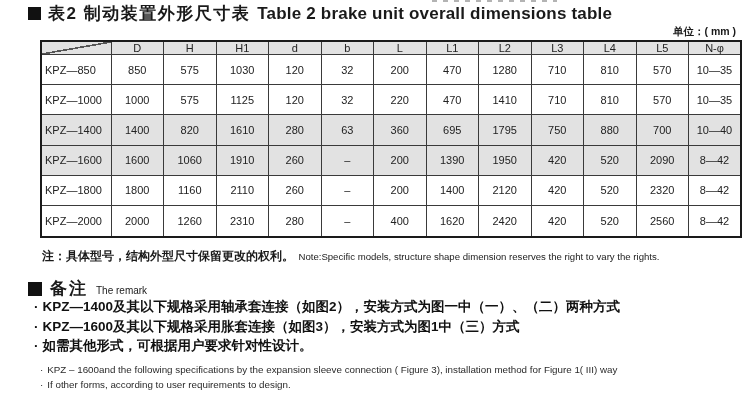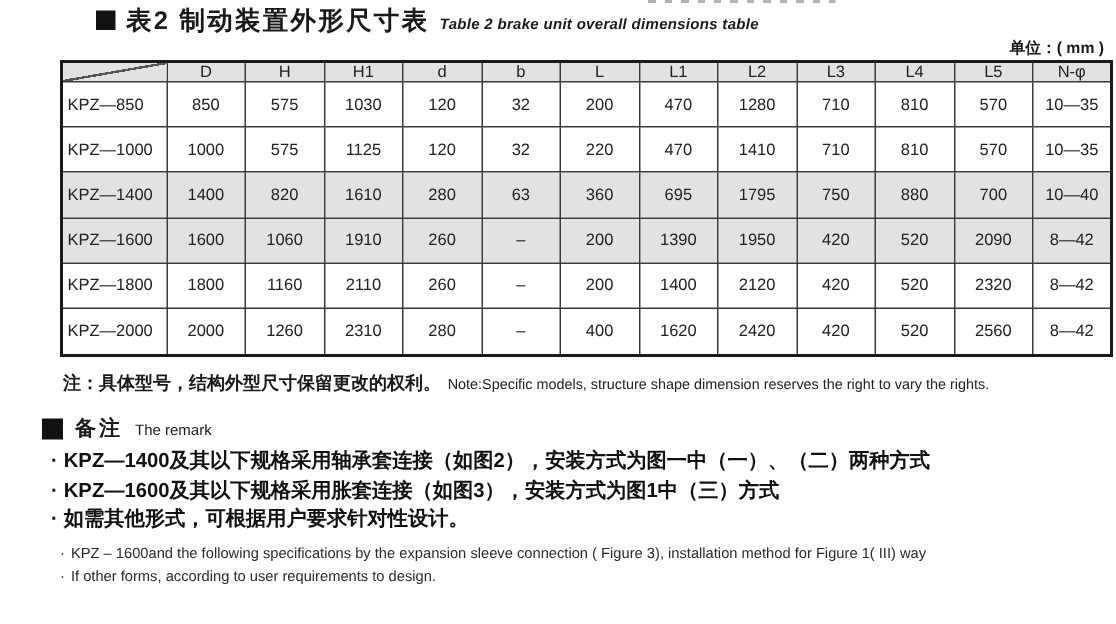--- a/index.html
+++ b/index.html
@@ -3,24 +3,24 @@
 <meta charset="utf-8">
 <style>
   html,body{margin:0;padding:0;background:#fff;}
   .page{position:relative;width:744px;height:416px;background:#fff;overflow:hidden;
         font-family:"Liberation Sans","DejaVu Sans",sans-serif;color:#1a1a1a;}
 
   
   .top-fragment{position:absolute;left:432px;top:0;width:125px;height:2px;
         background:repeating-linear-gradient(90deg,#8a8a8a 0 5px,transparent 5px 11px);opacity:.65;}
 
-  .title-row{position:absolute;left:28px;top:2px;display:flex;align-items:baseline;gap:7px;white-space:nowrap;margin-left:36px;}
+  .title-row{position:absolute;left:28px;top:2px;display:flex;align-items:baseline;gap:7px;white-space:nowrap;}
   .sq{display:inline-block;width:13px;height:13px;background:#111;align-self:center;flex:0 0 auto;}
   .title-cn{font-size:17px;font-weight:bold;letter-spacing:1.5px;}
-  .title-en{font-size:10px;font-weight:bold;letter-spacing:.2px;font-style:italic;}
+  .title-en{font-size:17px;font-weight:bold;letter-spacing:.2px;}
 
   .unit{position:absolute;right:8px;top:25px;font-size:10.5px;font-weight:600;}
 
   table.dims{position:absolute;left:40px;top:40px;width:702px;height:198px;
         border-collapse:collapse;table-layout:fixed;font-size:11px;
         border:2px solid #1a1a1a;}
   table.dims th,table.dims td{border:1px solid #3a3a3a;text-align:center;padding:0;
         font-weight:normal;color:#222;overflow:hidden;white-space:nowrap;}
   table.dims thead th{background:#e2e2e2;}
   table.dims tr.shaded td{background:#e2e2e2;}
@@ -29,21 +29,21 @@
   .diag{position:absolute;inset:0;
         background:linear-gradient(to bottom right,transparent calc(50% - 0.8px),
         #555 calc(50% - 0.8px),#555 calc(50% + 0.8px),transparent calc(50% + 0.8px));}
 
   .note{position:absolute;left:42px;top:246px;white-space:nowrap;}
   .note-cn{font-size:12px;font-weight:600;text-align:center;}
   .note-en{font-size:9.6px;color:#222;}
 
   .remark-heading{position:absolute;left:28px;top:277px;display:flex;align-items:baseline;gap:8px;}
   .remark-heading .sq{width:14px;height:14px;}
-  .remark-cn{font-size:14px;font-weight:bold;letter-spacing:2px;}
+  .remark-cn{font-size:17px;font-weight:bold;letter-spacing:2px;}
   .remark-en{font-size:10px;font-weight:normal;}
 
   ul.bullets{list-style:none;margin:0;padding:0;}
   ul.bullets li{white-space:nowrap;}
   .bullet-mark{display:inline-block;margin-right:4px;}
   .bullets-cn{position:absolute;left:34px;top:297px;font-size:13.5px;font-weight:600;line-height:19.5px;color:#111;}
   .bullets-en{position:absolute;left:40px;top:362px;font-size:9.8px;line-height:15px;color:#2a2a2a;}
 </style>
 </head>
 <body>

